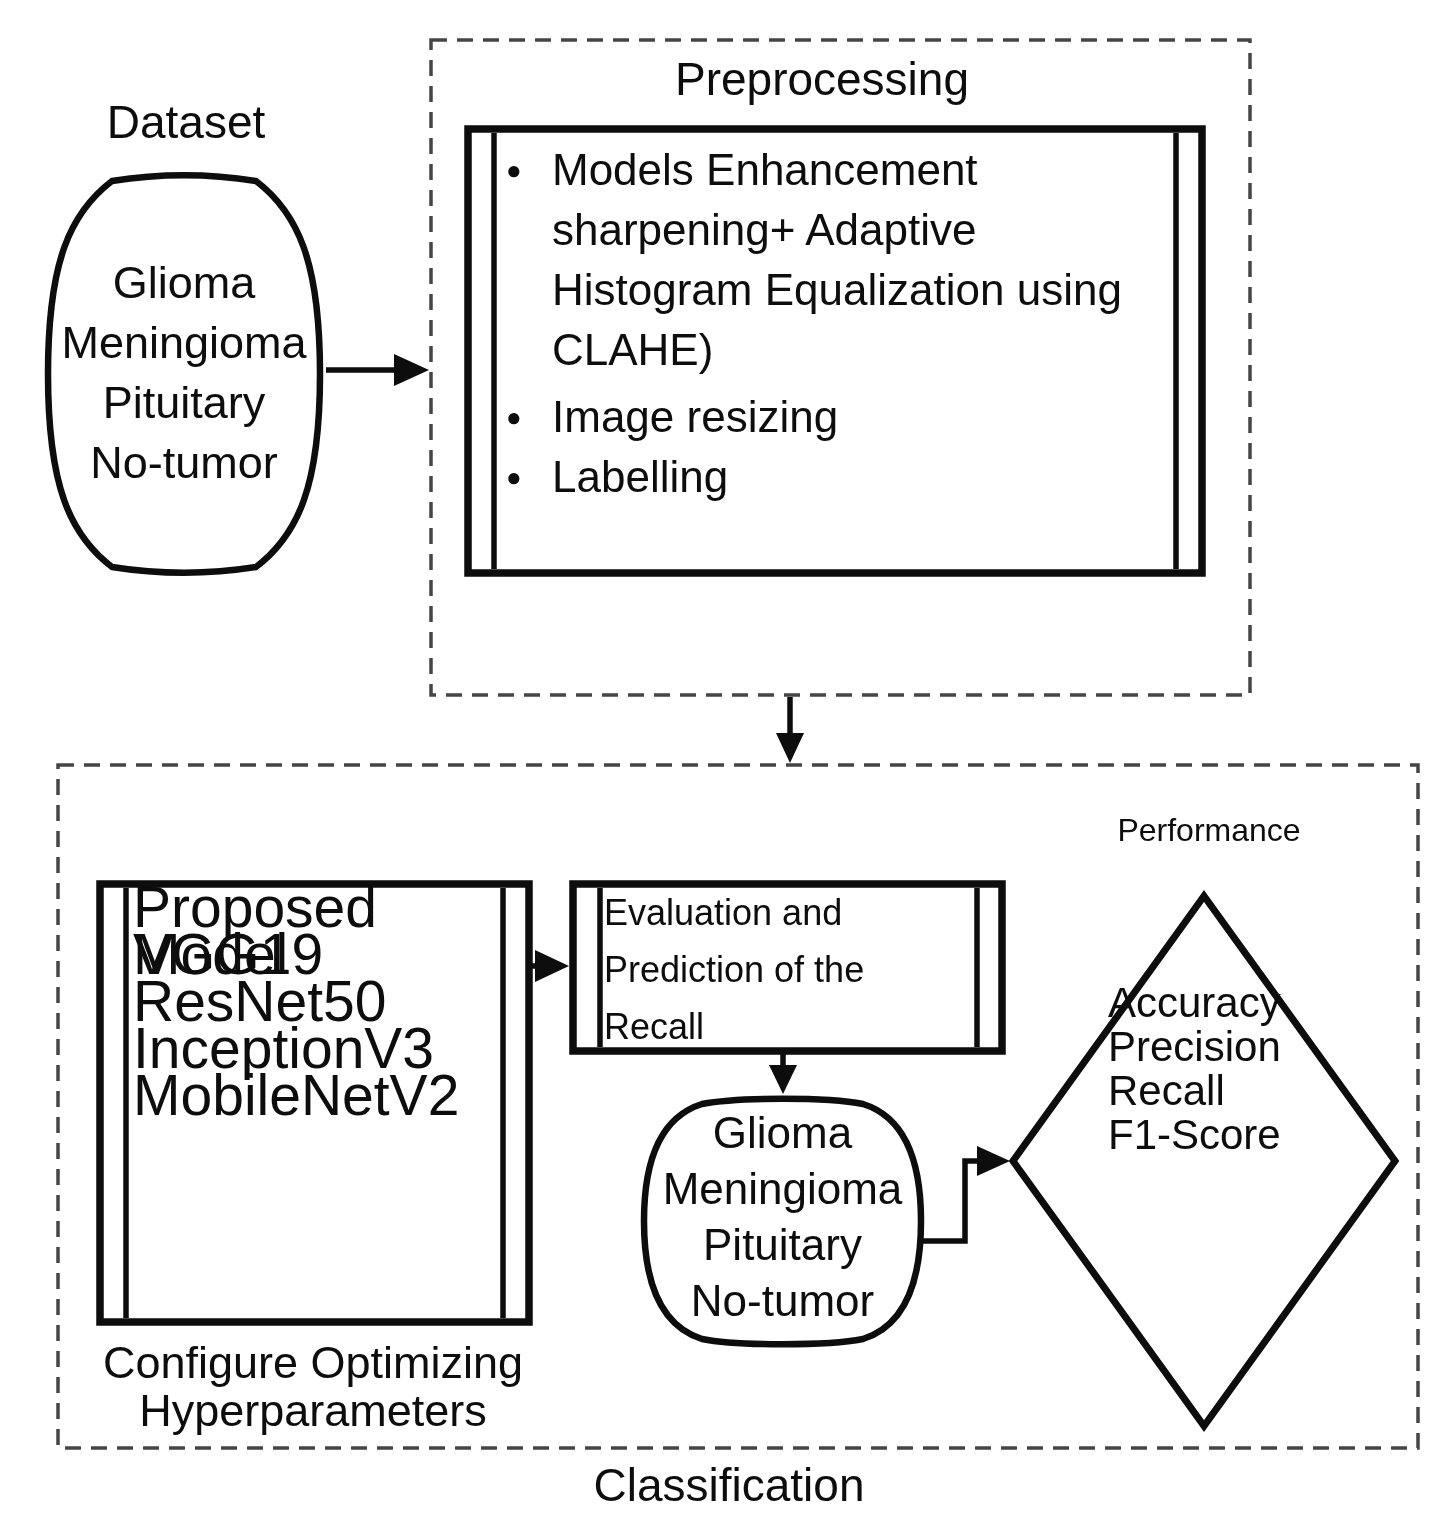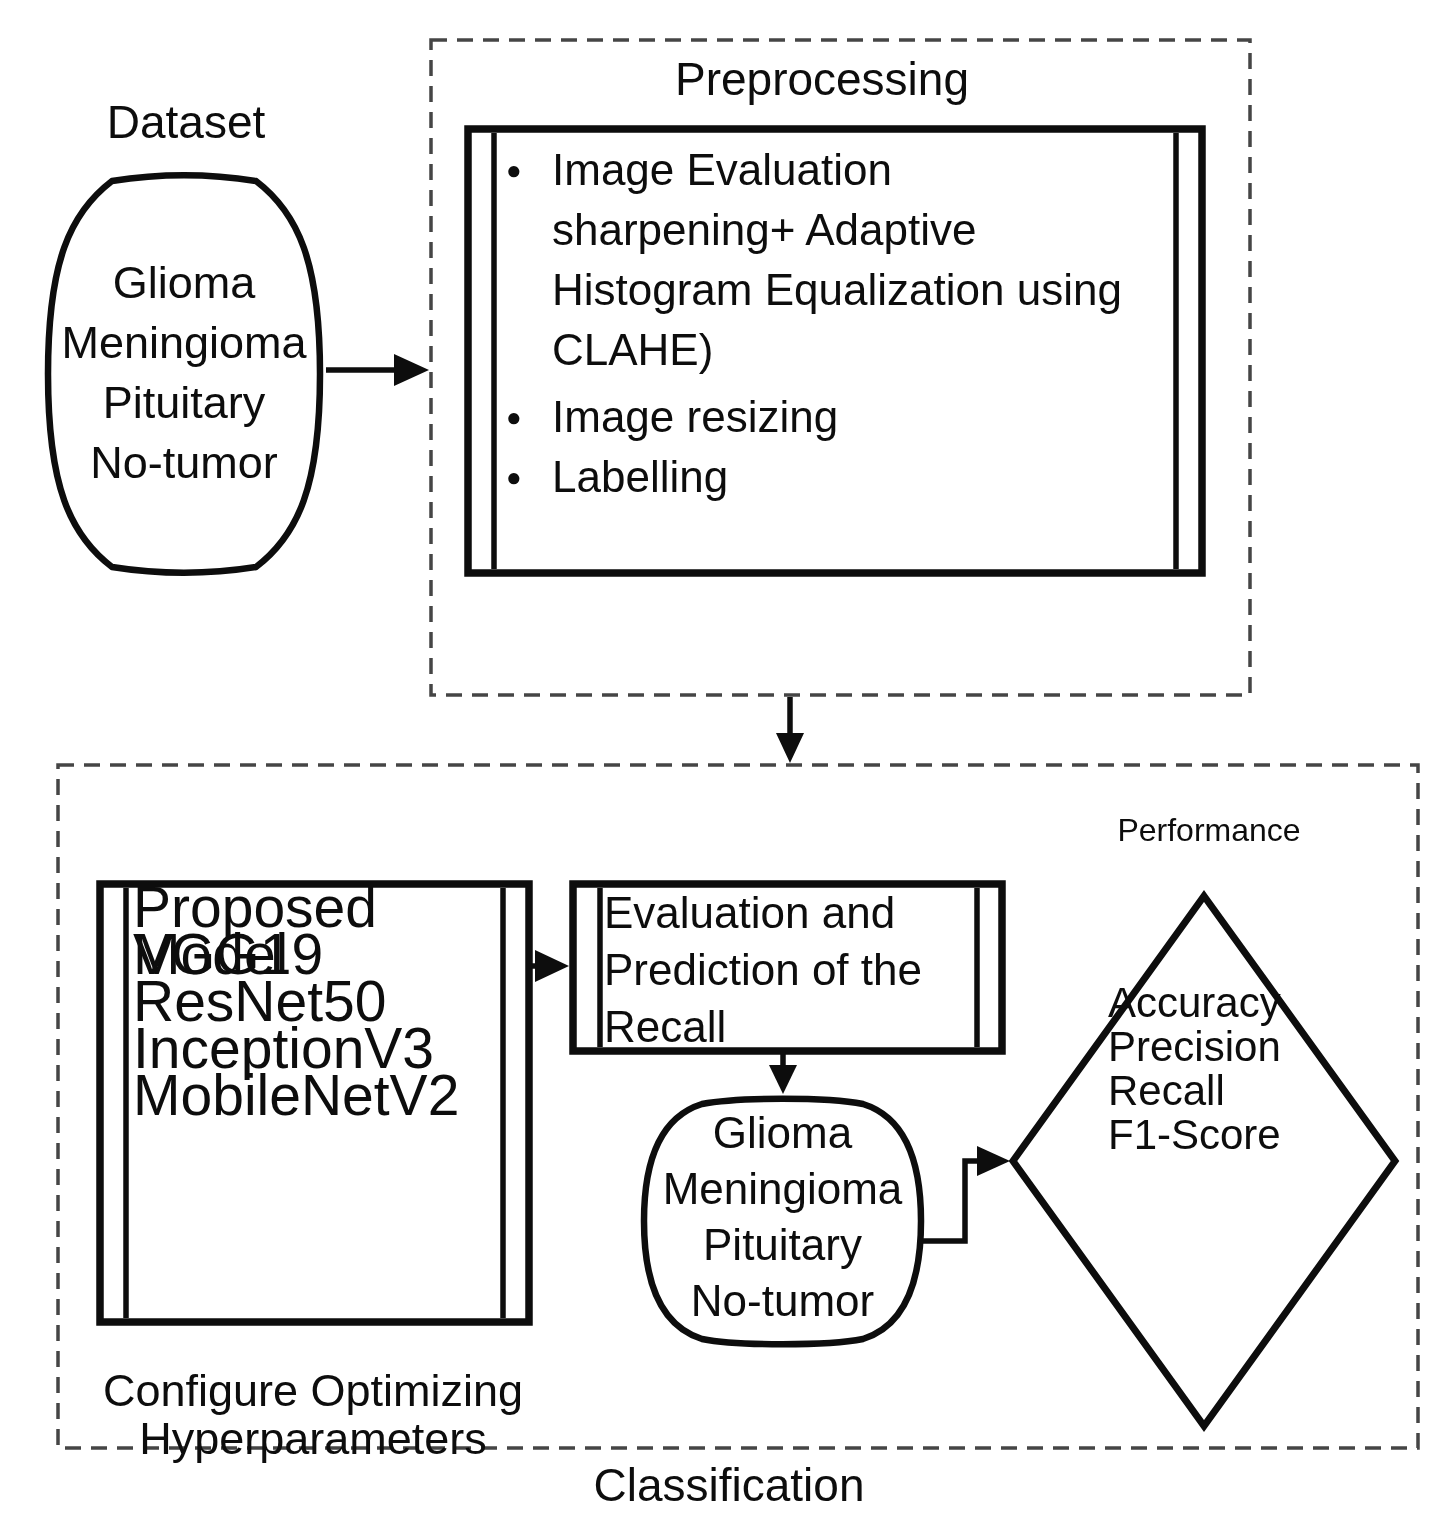--- a/index.html
+++ b/index.html
@@ -88,21 +88,21 @@
     <div>Meningioma</div>
     <div>Pituitary</div>
     <div>No-tumor</div>
   </div>
 
   <div class="txt center big" style="left:672px; top:54px; width:300px;">Preprocessing</div>
 
   <div class="txt" style="left:498px; top:140px; width:700px;">
     <div class="prow">
       <span class="bullet">●</span>
-      <span>Image Evaluation</span>
+      <span>Models Enhancement</span>
     </div>
     <div class="prow nodot">
       <span class="bullet">●</span>
       <span>sharpening+ Adaptive</span>
     </div>
     <div class="prow nodot">
       <span class="bullet">●</span>
       <span>Histogram Equalization using</span>
     </div>
     <div class="prow nodot">
@@ -122,26 +122,26 @@
   <div class="txt center" style="left:1059px; top:813px; width:300px; font-size:32px;">Performance</div>
 
   <div class="txt lines47" style="left:133px; top:884px; width:390px; font-size:57px;">
     <div>Proposed Model</div>
     <div>VGG19</div>
     <div>ResNet50</div>
     <div>InceptionV3</div>
     <div>MobileNetV2</div>
   </div>
 
-  <div class="txt center lines48" style="left:85px; top:1339px; width:456px; font-size:45px;margin-top:28px;">
+  <div class="txt center lines48" style="left:85px; top:1339px; width:456px; font-size:45px;">
     <div>Configure Optimizing</div>
     <div>Hyperparameters</div>
   </div>
 
-  <div class="txt lines57" style="left:604px; top:884px; width:390px; font-size:44px;">
+  <div class="txt lines57" style="left:604px; top:884px; width:390px; font-size:36px;">
     <div>Evaluation and</div>
     <div>Prediction of the</div>
     <div>Recall</div>
   </div>
 
   <div class="txt center lines56" style="left:644px; top:1105px; width:277px; font-size:44px;">
     <div>Glioma</div>
     <div>Meningioma</div>
     <div>Pituitary</div>
     <div>No-tumor</div>

